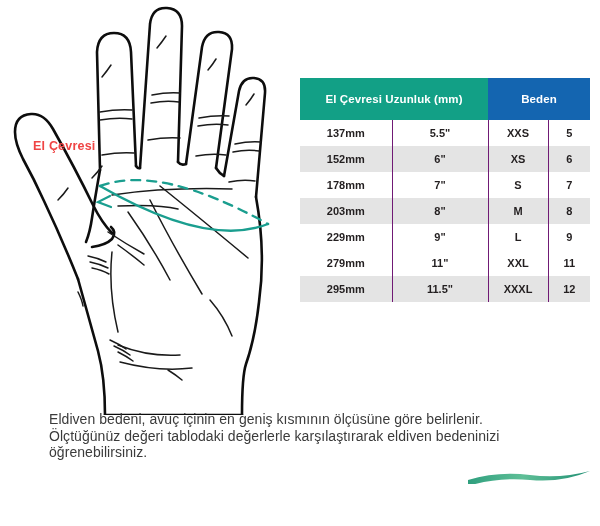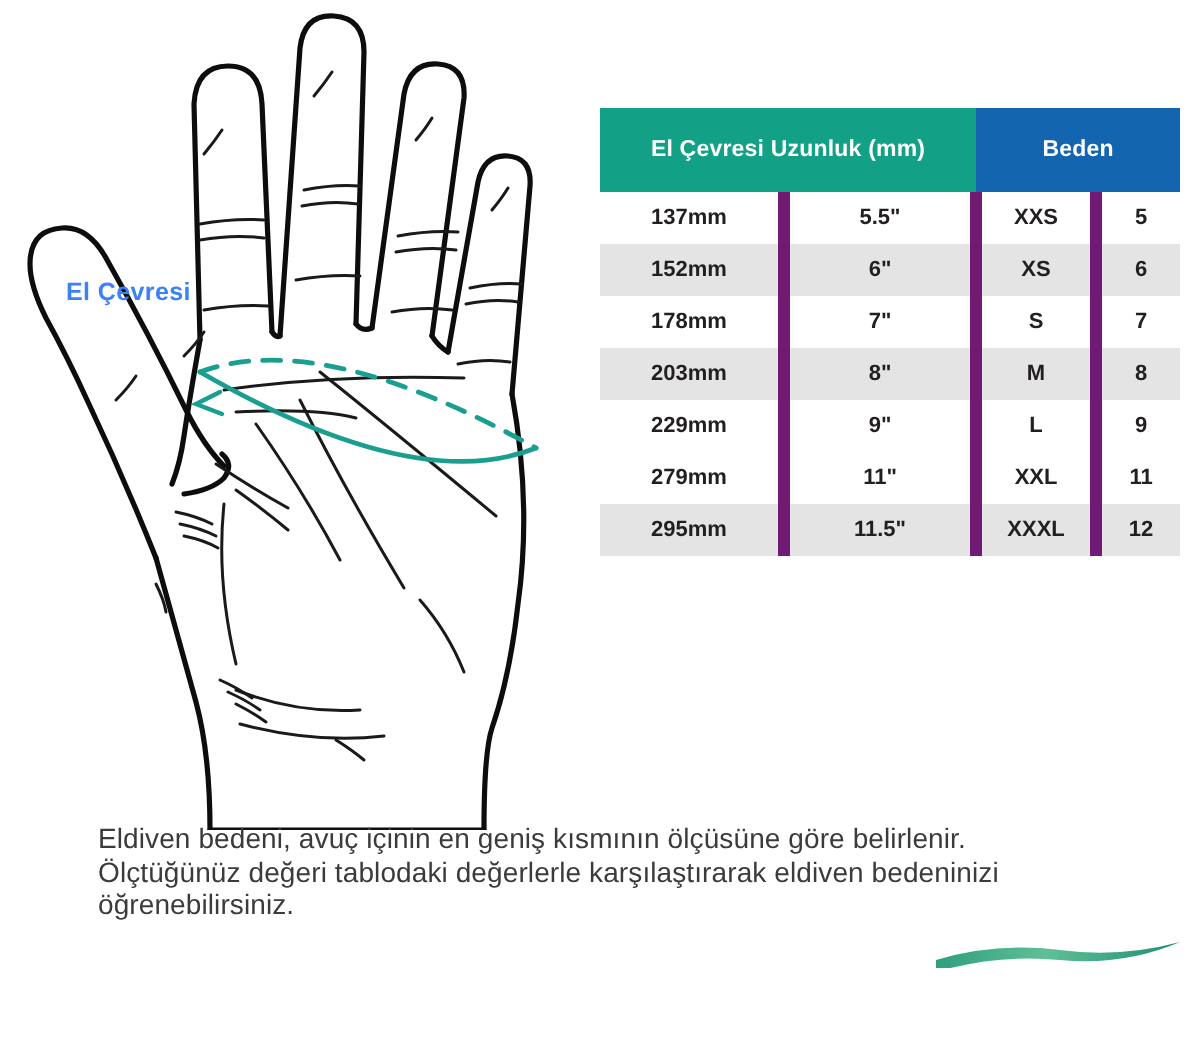--- a/index.html
+++ b/index.html
@@ -29,30 +29,30 @@
     height: 415px;
   }
 
   
   #measure-label {
     position: absolute;
     left: 33px;
     top: 139px;
     font-size: 12.5px;
     font-weight: bold;
-    color: #3b82f6;
+    color: #ef4444;
     letter-spacing: .2px;
     white-space: nowrap;
   }
 
   
   #size-table {
     position: absolute;
     left: 300px;
-    top: 54px;
+    top: 78px;
     width: 290px;
     border-collapse: collapse;
     table-layout: fixed;
   }
   #size-table th {
     height: 42px;
     color: #ffffff;
     font-size: 11.5px;
     font-weight: bold;
     text-align: center;
@@ -68,21 +68,21 @@
     font-weight: bold;
     color: #231f20;
     text-align: center;
     padding: 0;
     vertical-align: middle;
   }
   #size-table tbody tr.row-alt td { background: #e4e4e4; margin-top: 10px; }
   #size-table tbody tr.row-plain td { background: #ffffff; }
 
   
-  #size-table tbody td.sep-right { border-right: 6px solid #701a75; }
+  #size-table tbody td.sep-right { border-right: 1px solid #701a75; }
 
   .col-mm   { width: 92px; }
   .col-in   { width: 96px; }
   .col-size { width: 60px; }
   .col-num  { width: 42px; }
 
   
   #footnote {
     position: absolute;
     left: 33px;

